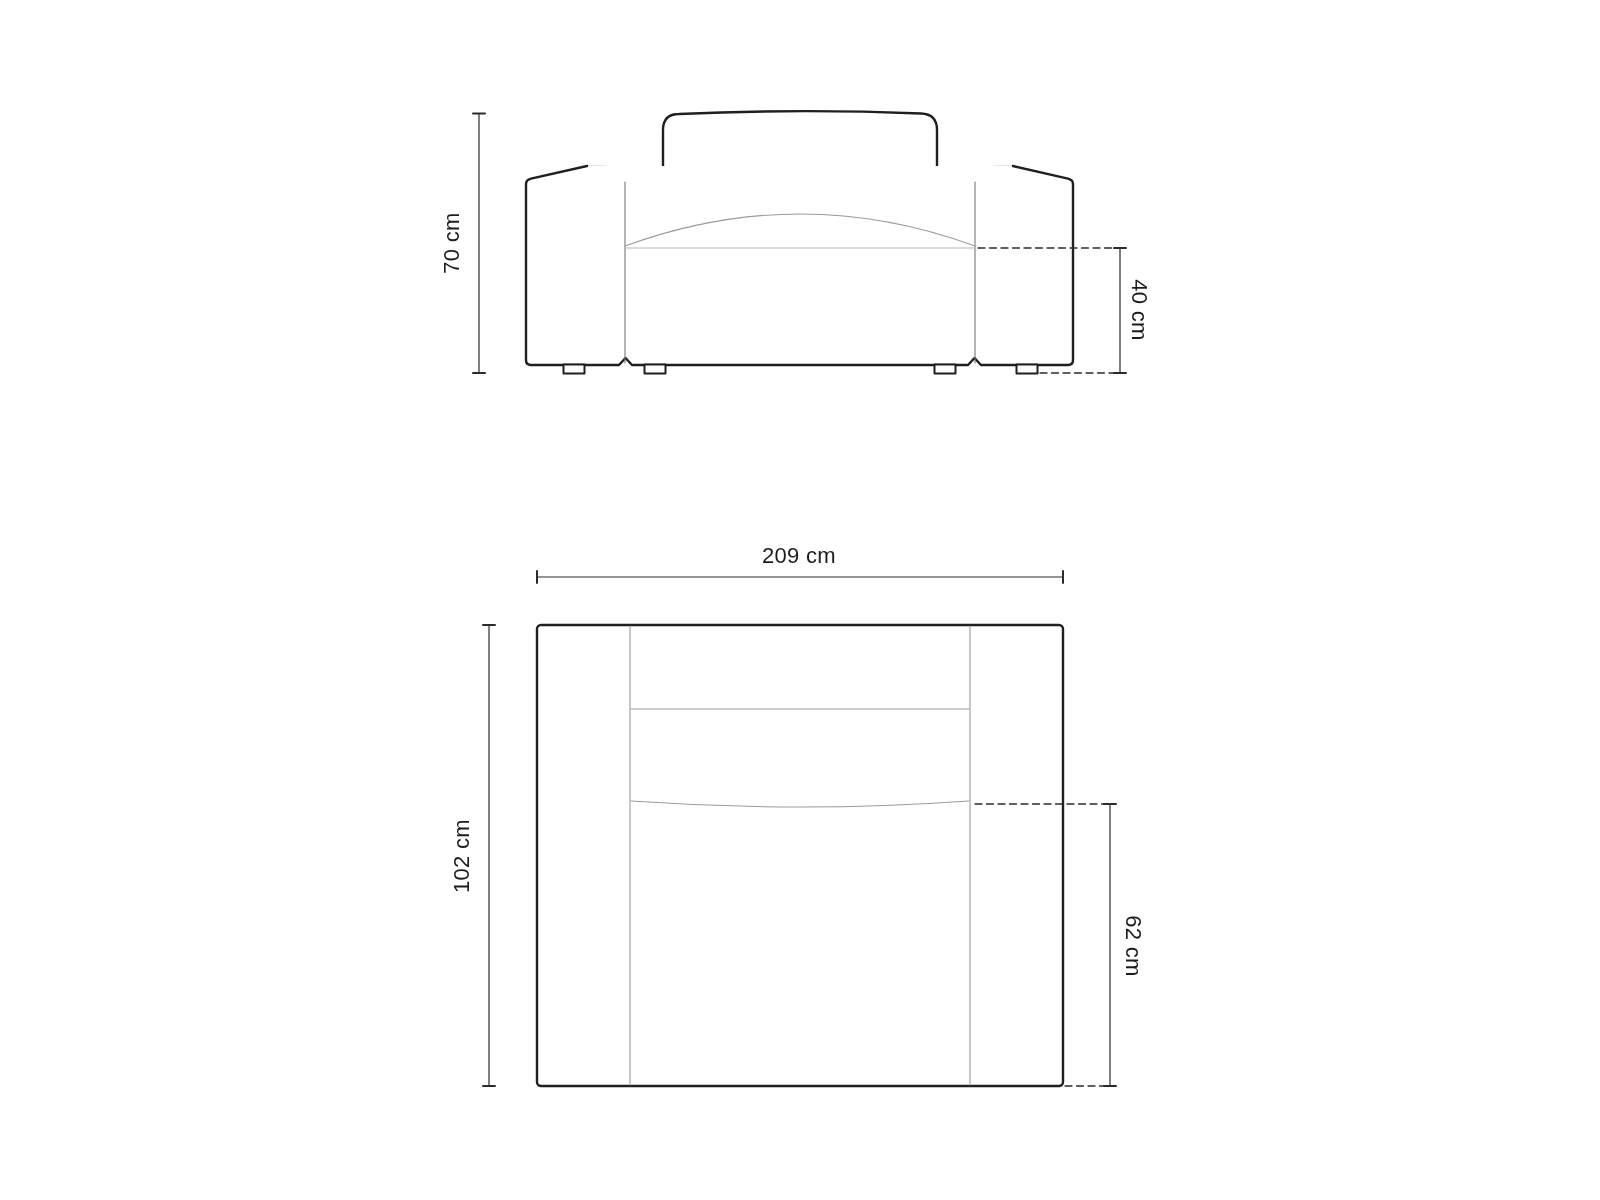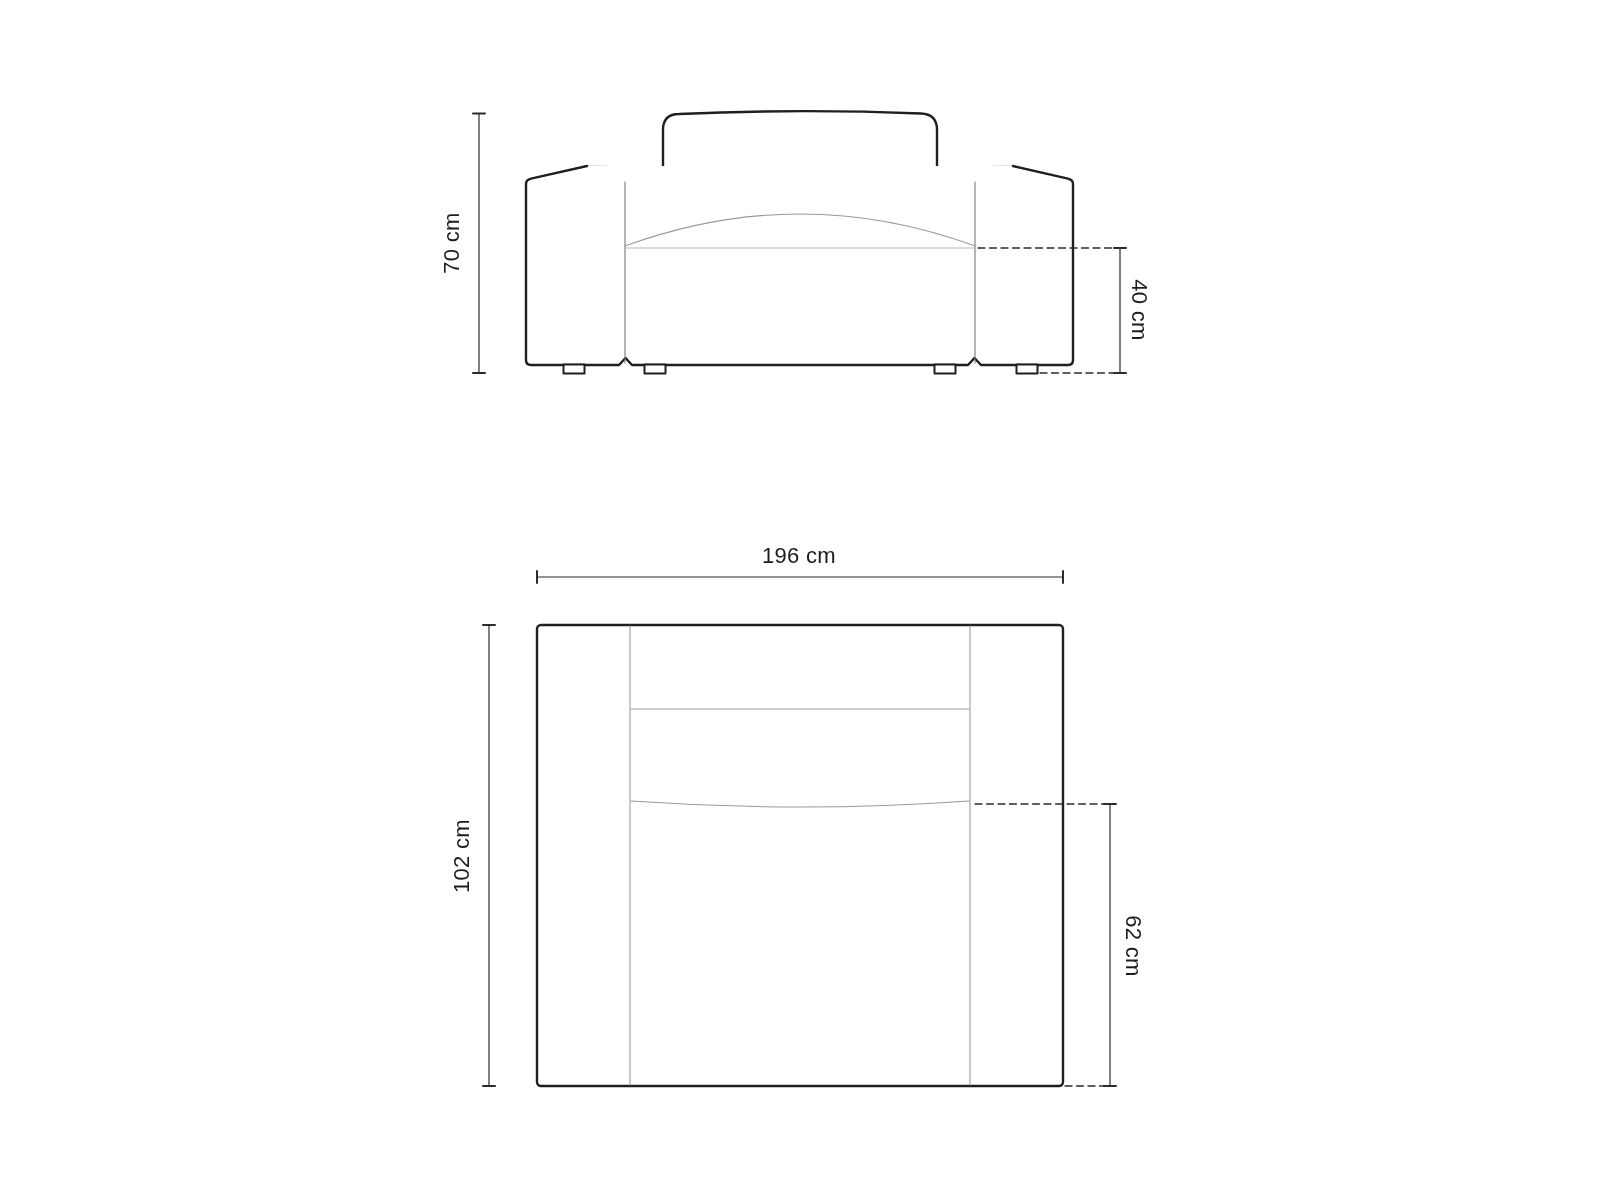--- a/index.html
+++ b/index.html
@@ -110,19 +110,19 @@
         <path d="M1110,804 L1110,1086" stroke-width="1.2"></path>
         <path d="M1104,804 L1116,804 M1104,1086 L1116,1086" stroke-width="2"></path>
       </g>
     </g>
   </svg>
 
   <div class="dim-label rot-ccw" style="left:452px; top:243px;">70 cm</div>
 
   <div class="dim-label rot-cw" style="left:1139px; top:310px;">40 cm</div>
 
-  <div class="dim-label rot-none" style="left:799px; top:556px;">196 cm</div>
+  <div class="dim-label rot-none" style="left:799px; top:556px;">209 cm</div>
 
   <div class="dim-label rot-ccw" style="left:462px; top:856px;">102 cm</div>
 
   <div class="dim-label rot-cw" style="left:1133px; top:946px;">62 cm</div>
 
 </div>
 
 </body></html>

